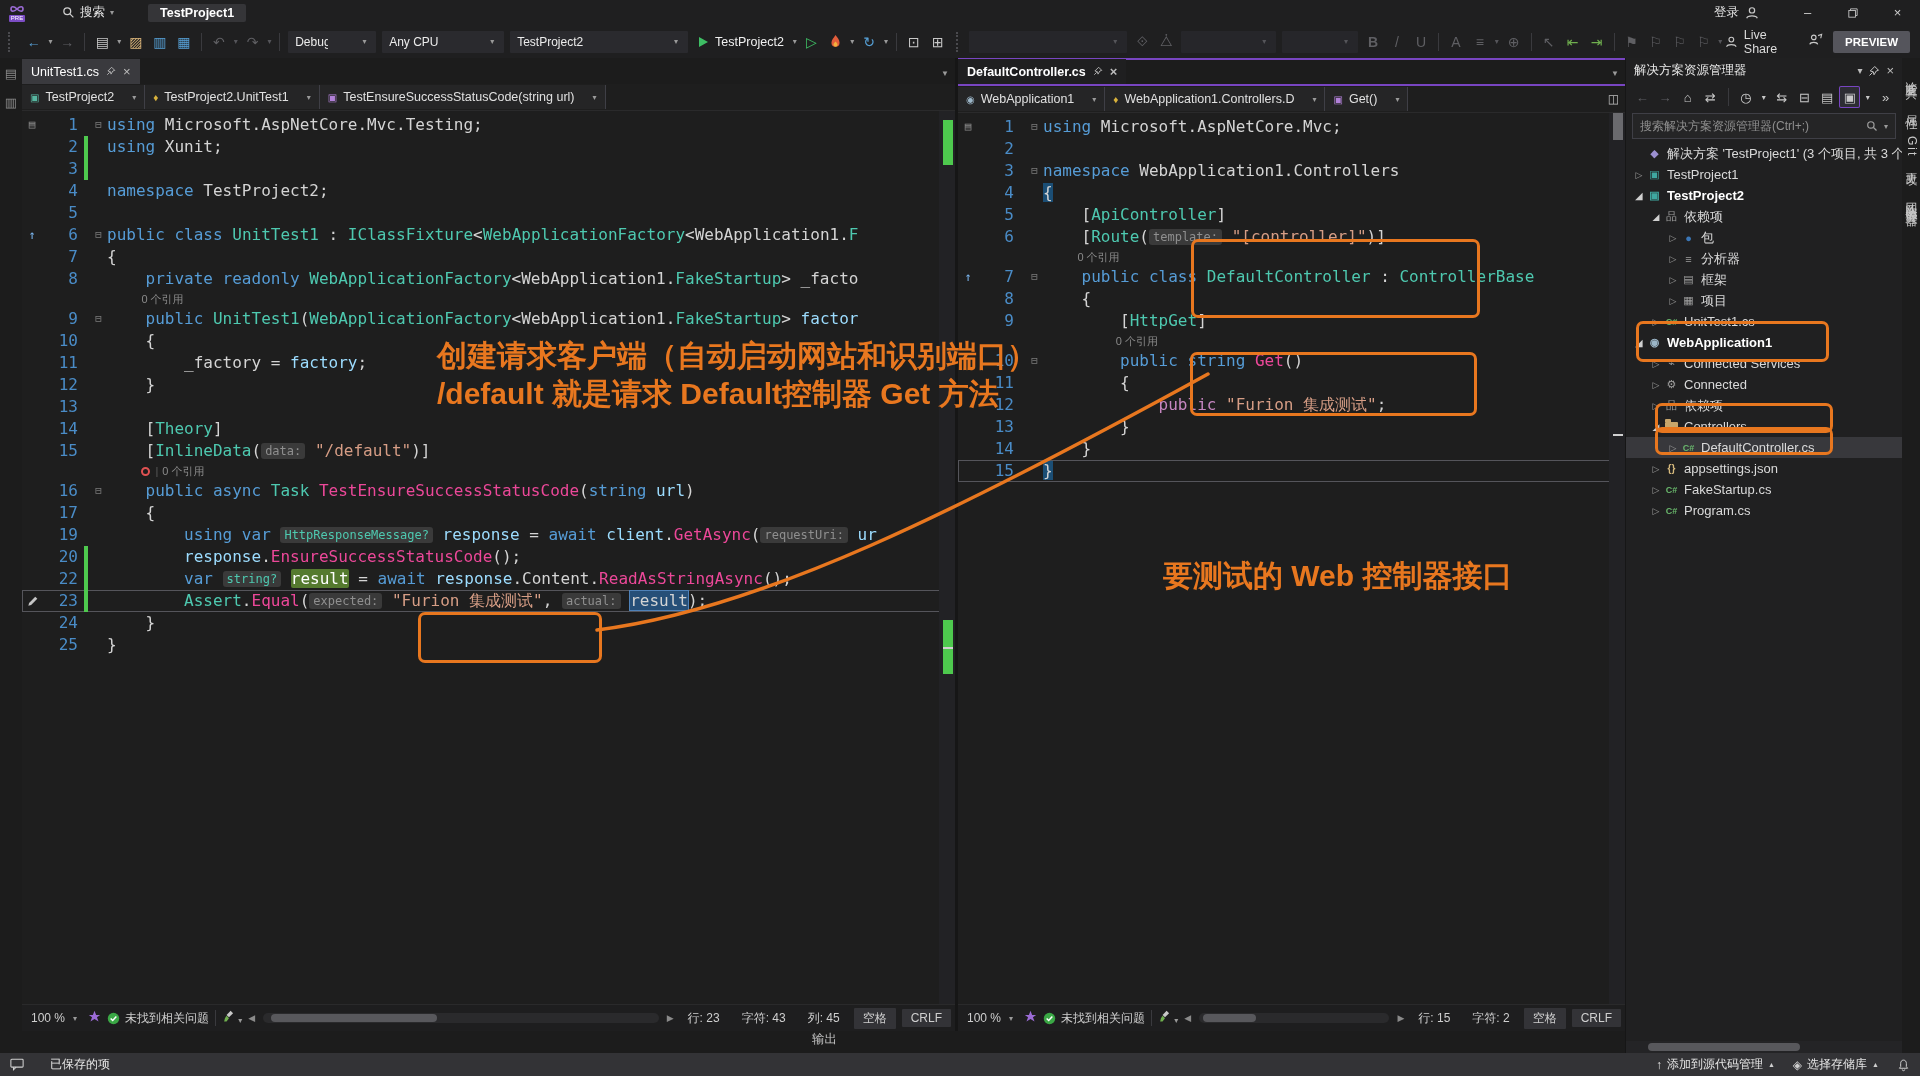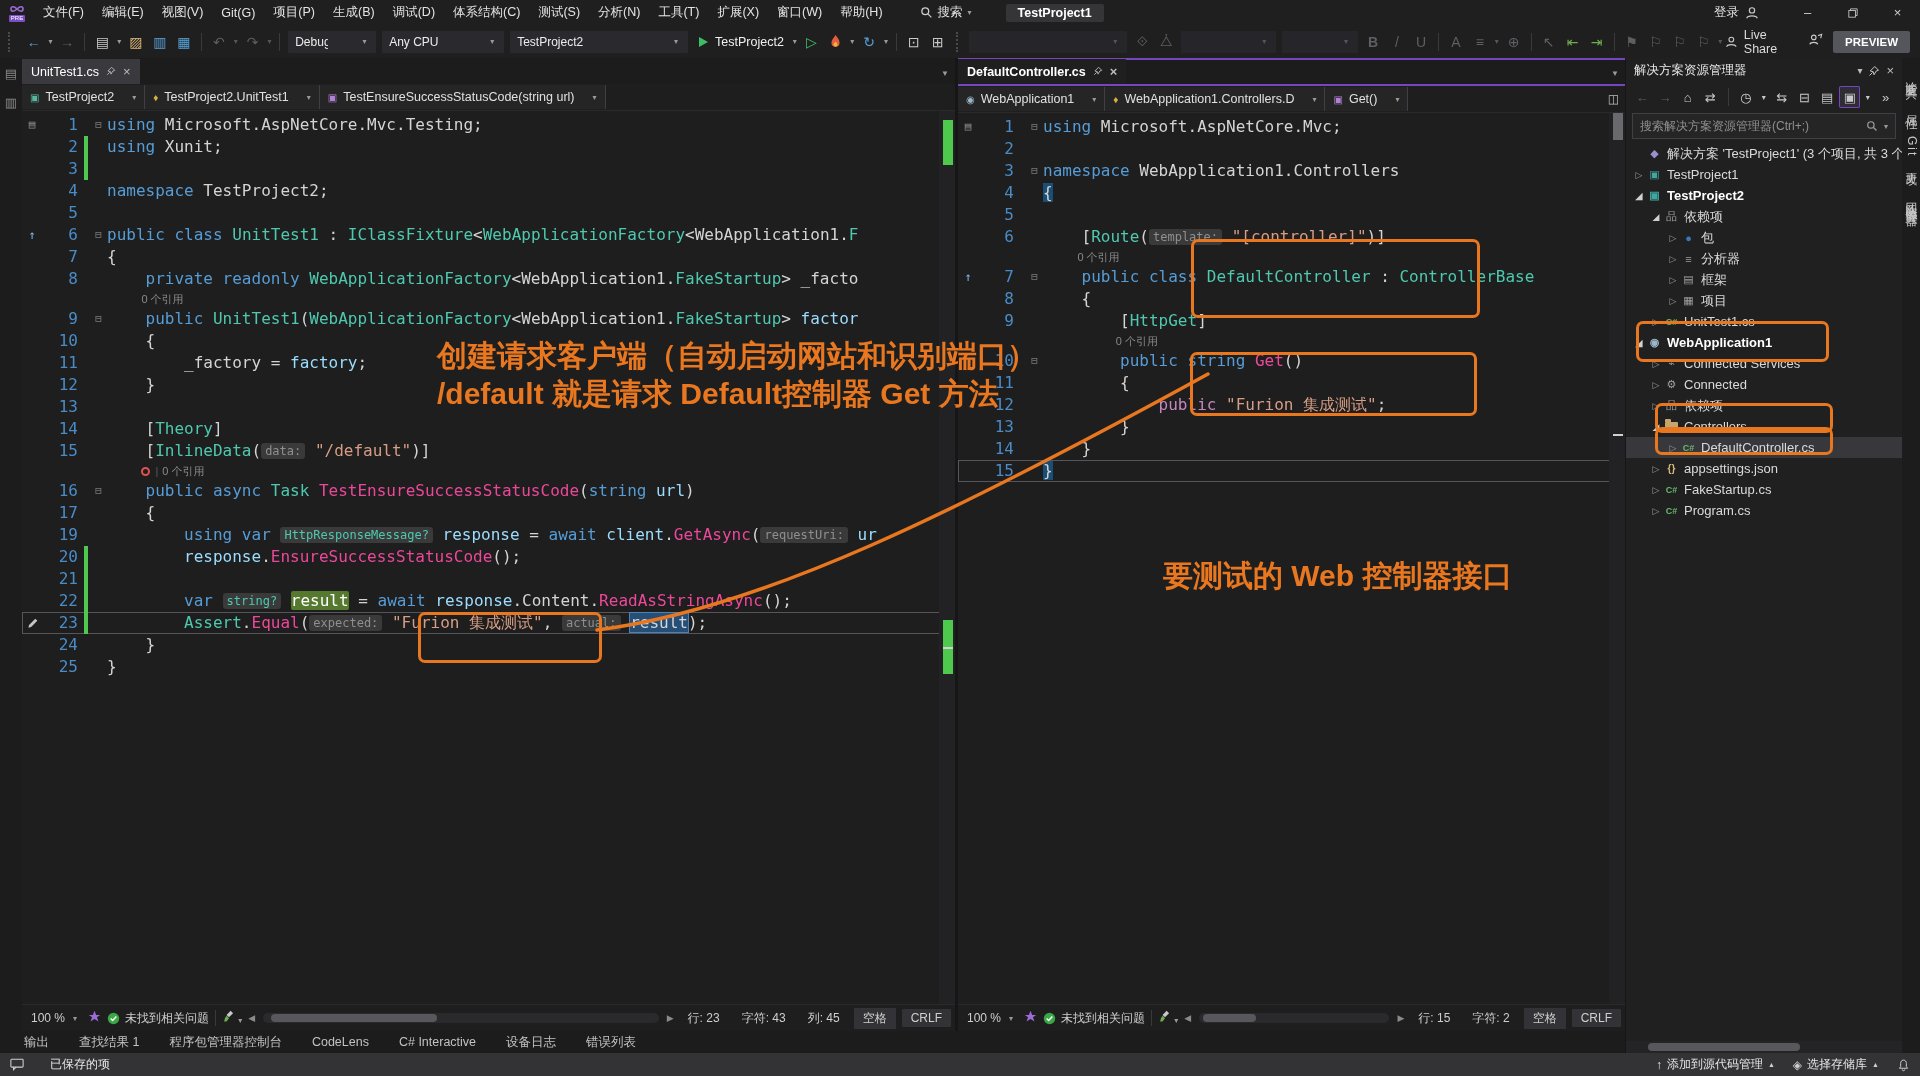--- a/index.html
+++ b/index.html
@@ -120,21 +120,21 @@
   .fold-ico{width:13px;height:9px;background:#c8a66b;border-radius:1px;position:relative;display:inline-block;}
   .fold-ico::before{content:"";position:absolute;left:0;top:-3px;width:6px;height:3px;background:#c8a66b;border-radius:1px 1px 0 0;}
   #se-hscroll{height:12px;background:#242426;position:relative;flex:none;margin-top:2px;}
   #se-hscroll .hs-thumb{top:2px;}
   
   #rightstrip{position:absolute;left:1902px;top:58px;width:18px;height:995px;background:#1c1c1c;
               display:flex;flex-direction:column;align-items:center;gap:26px;padding-top:14px;box-sizing:border-box;}
   .vtab{writing-mode:vertical-lr;color:#c8c8c8;font-size:12px;letter-spacing:2px;}
   
   #paneltabs{position:absolute;left:0;top:1031px;width:1625px;height:22px;background:#1c1c1c;
-             display:flex;align-items:center;gap:30px;padding-left:24px;box-sizing:border-box;color:#c2c2c2;font-size:12.5px;}
+             display:flex;align-items:center;gap:30px;padding-left:24px;box-sizing:border-box;color:#c2c2c2;font-size:12.5px;flex-direction:column;}
   #statusbar{position:absolute;left:0;top:1053px;width:1920px;height:23px;background:#333336;
              display:flex;align-items:center;color:#e6e6e6;font-size:12px;padding:0 10px;box-sizing:border-box;gap:26px;}
   #sb-right{margin-left:auto;display:flex;align-items:center;gap:18px;}
   .sb-item{display:flex;align-items:center;gap:5px;}
   .sb-caret{font-size:7px;color:#cfcfcf;}
   
   .obox{position:absolute;border:3.5px solid #e8771f;border-radius:7px;pointer-events:none;z-index:40;}
   .onote{position:absolute;color:#e8771f;font-weight:bold;white-space:nowrap;z-index:40;pointer-events:none;
          font-family:"Liberation Sans",sans-serif;}
   #curveOverlay{position:absolute;left:0;top:0;width:1920px;height:1076px;pointer-events:none;z-index:39;}
@@ -143,36 +143,20 @@
 <body>
 
 <div id="app">
   <div id="titlebar">
     <div id="vslogo">
       <svg width="16" height="12" viewBox="0 0 16 12">
         <path d="M2 6 C2 3 5 3 8 6 C11 9 14 9 14 6 C14 3 11 3 8 6 C5 9 2 9 2 6 Z" fill="none" stroke="#9b6bd6" stroke-width="1.6"></path>
       </svg>
       <span class="pre">PRE</span>
     </div>
-    <div id="menubar">
-        <div class="menu-item">文件(F)</div>
-        <div class="menu-item">编辑(E)</div>
-        <div class="menu-item">视图(V)</div>
-        <div class="menu-item">Git(G)</div>
-        <div class="menu-item">项目(P)</div>
-        <div class="menu-item">生成(B)</div>
-        <div class="menu-item">调试(D)</div>
-        <div class="menu-item">体系结构(C)</div>
-        <div class="menu-item">测试(S)</div>
-        <div class="menu-item">分析(N)</div>
-        <div class="menu-item">工具(T)</div>
-        <div class="menu-item">扩展(X)</div>
-        <div class="menu-item">窗口(W)</div>
-        <div class="menu-item">帮助(H)</div>
-      </div>
     <div id="tb-search">
       <svg width="13" height="13" viewBox="0 0 16 16">
         <circle cx="6.5" cy="6.5" r="4.2" fill="none" stroke="#cfcfcf" stroke-width="1.6"></circle>
         <line x1="10" y1="10" x2="14" y2="14" stroke="#cfcfcf" stroke-width="1.6"></line>
       </svg>
       <span>搜索</span>
       <span style="font-size:8px;color:#9a9a9a">▾</span>
     </div>
     <div id="wintitle">TestProject1</div>
     <div id="tb-right">
@@ -509,31 +493,20 @@
             <div class="g-bar">
               <span class="b"></span>
             </div>
             <div class="g-fold"></div>
             <div class="g-text"><span class="p">        </span><span class="v">response</span><span class="p">.</span><span class="m">EnsureSuccessStatusCode</span><span class="p">();</span></div>
           </div>
         </div>
         <div class="codeline-block">
           <div class="row">
             <div class="g-icon"></div>
-            <div class="g-num">21</div>
-            <div class="g-bar">
-              <span class="b"></span>
-            </div>
-            <div class="g-fold"></div>
-            <div class="g-text"></div>
-          </div>
-        </div>
-        <div class="codeline-block">
-          <div class="row">
-            <div class="g-icon"></div>
             <div class="g-num">22</div>
             <div class="g-bar">
               <span class="b"></span>
             </div>
             <div class="g-fold"></div>
             <div class="g-text"><span class="p">        </span><span class="k">var</span><span class="p"> </span><span class="hint ht">string?</span><span class="p"> </span><span class="ghl">result</span><span class="p"> = </span><span class="k">await</span><span class="p"> </span><span class="v">response</span><span class="p">.Content.</span><span class="m">ReadAsStringAsync</span><span class="p">();</span></div>
           </div>
         </div>
         <div class="codeline-block">
           <div class="row cur">
@@ -673,20 +646,21 @@
             <div class="g-fold"></div>
             <div class="g-text"><span class="brhl">{</span></div>
           </div>
         </div>
         <div class="codeline-block">
           <div class="row">
             <div class="g-icon"></div>
             <div class="g-num">5</div>
             <div class="g-bar"></div>
             <div class="g-fold"></div>
+            <div class="g-text"><span class="p">    [</span><span class="t">ApiController</span><span class="p">]</span></div>
           </div>
         </div>
         <div class="codeline-block">
           <div class="row">
             <div class="g-icon"></div>
             <div class="g-num">6</div>
             <div class="g-bar"></div>
             <div class="g-fold"></div>
             <div class="g-text"><span class="p">    [</span><span class="t">Route</span><span class="p">(</span><span class="hint">template:</span><span class="s"> "[controller]"</span><span class="p">)]</span></div>
           </div>

